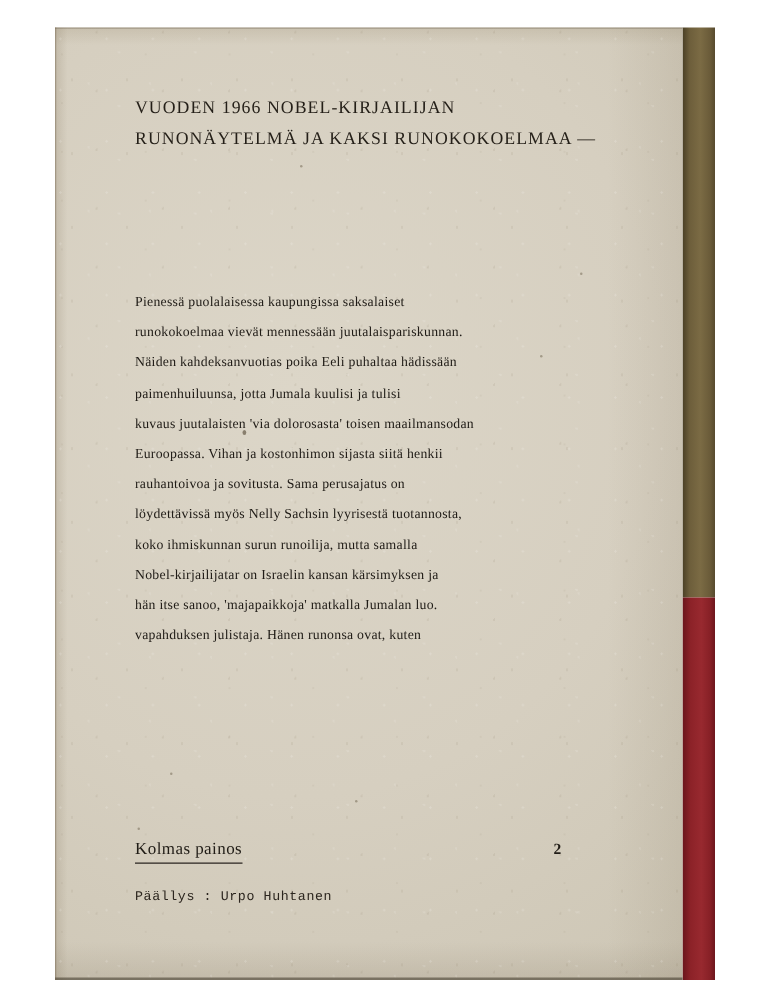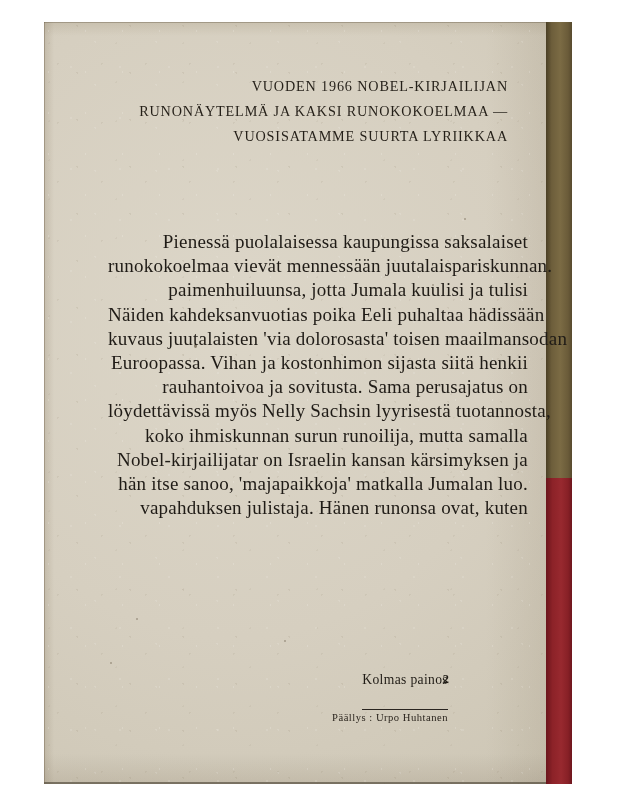--- a/index.html
+++ b/index.html
@@ -22,21 +22,20 @@
     background: #ffffff;
   }
 
   
   #book {
     position: absolute;
     left: 44px;
     top: 22px;
     width: 528px;
     height: 762px;
-    text-align: right;
   }
 
   
   .spine {
     position: absolute;
     right: 0;
     width: 26px;
   }
   .spine-top {
     top: 0;
@@ -134,21 +133,21 @@
   }
   #headline .hline { display: block; }
 
   #blurb {
     position: absolute;
     left: 64px;
     top: 208px;
     width: 420px;
     color: #1f1b16;
     font-family: "Liberation Serif", serif;
-    font-size: 19px;
+    font-size: 11px;
     line-height: 24.2px;
     letter-spacing: 0.22px;
     white-space: nowrap;
   }
   #blurb .bline { display: block; }
 
   #footer {
     position: absolute;
     left: 64px;
     top: 648px;
@@ -158,35 +157,35 @@
     position: relative;
     height: 26px;
   }
   #imprint {
     display: inline-block;
     color: #201c16;
     font-family: "Liberation Serif", serif;
     font-size: 13.6px;
     letter-spacing: 0.35px;
     border-bottom: 1.3px solid #2a2520;
-    padding-bottom: 21px;
+    padding-bottom: 3px;
   }
   #page-number {
     position: absolute;
     right: -1px;
     top: 2px;
     color: #201c16;
     font-family: "Liberation Serif", serif;
     font-size: 12.4px;
     font-weight: bold;
   }
   #credit {
     margin-top: 16px;
     color: #2b251e;
-    font-family: Liberation Serif, serif;
+    font-family: Liberation Mono, monospace;
     font-size: 10.6px;
     letter-spacing: 0.5px;
   }
 
   
   .speck {
     position: absolute;
     border-radius: 50%;
     background: rgba(86,72,50,0.40);
     pointer-events: none;
@@ -215,28 +214,27 @@
       <div class="speck" style="left:388px; top:262px; width:2px; height:2px;"></div>
       <div class="speck" style="left:300px; top:440px; width:1px; height:3px;"></div>
       <div class="speck" style="left:420px; top:196px; width:2px; height:2px;"></div>
       <div class="speck" style="left:92px;  top:596px; width:2px; height:2px;"></div>
       <div class="speck" style="left:240px; top:618px; width:2px; height:2px;"></div>
       <div class="speck" style="left:66px;  top:640px; width:2px; height:2px;"></div>
 
       <div id="headline">
         <span class="hline">Vuoden 1966 Nobel-kirjailijan</span>
         <span class="hline">Runonäytelmä ja kaksi runokokoelmaa —</span>
-        <span class="hline">Vuosisatamme suurta lyriikkaa</span>
       </div>
 
       <div id="blurb">
         <span class="bline">Pienessä puolalaisessa kaupungissa saksalaiset</span>
         <span class="bline">runokokoelmaa vievät mennessään juutalaispariskunnan.</span>
+        <span class="bline">Näiden kahdeksanvuotias poika Eeli puhaltaa hädissään</span>
         <span class="bline">paimenhuiluunsa, jotta Jumala kuulisi ja tulisi</span>
-        <span class="bline">Näiden kahdeksanvuotias poika Eeli puhaltaa hädissään</span>
         <span class="bline">kuvaus juutalaisten 'via dolorosasta' toisen maailmansodan</span>
         <span class="bline">Euroopassa. Vihan ja kostonhimon sijasta siitä henkii</span>
         <span class="bline">rauhantoivoa ja sovitusta. Sama perusajatus on</span>
         <span class="bline">löydettävissä myös Nelly Sachsin lyyrisestä tuotannosta,</span>
         <span class="bline">koko ihmiskunnan surun runoilija, mutta samalla</span>
         <span class="bline">Nobel-kirjailijatar on Israelin kansan kärsimyksen ja</span>
         <span class="bline">hän itse sanoo, 'majapaikkoja' matkalla Jumalan luo.</span>
         <span class="bline">vapahduksen julistaja. Hänen runonsa ovat, kuten</span>
       </div>
 

